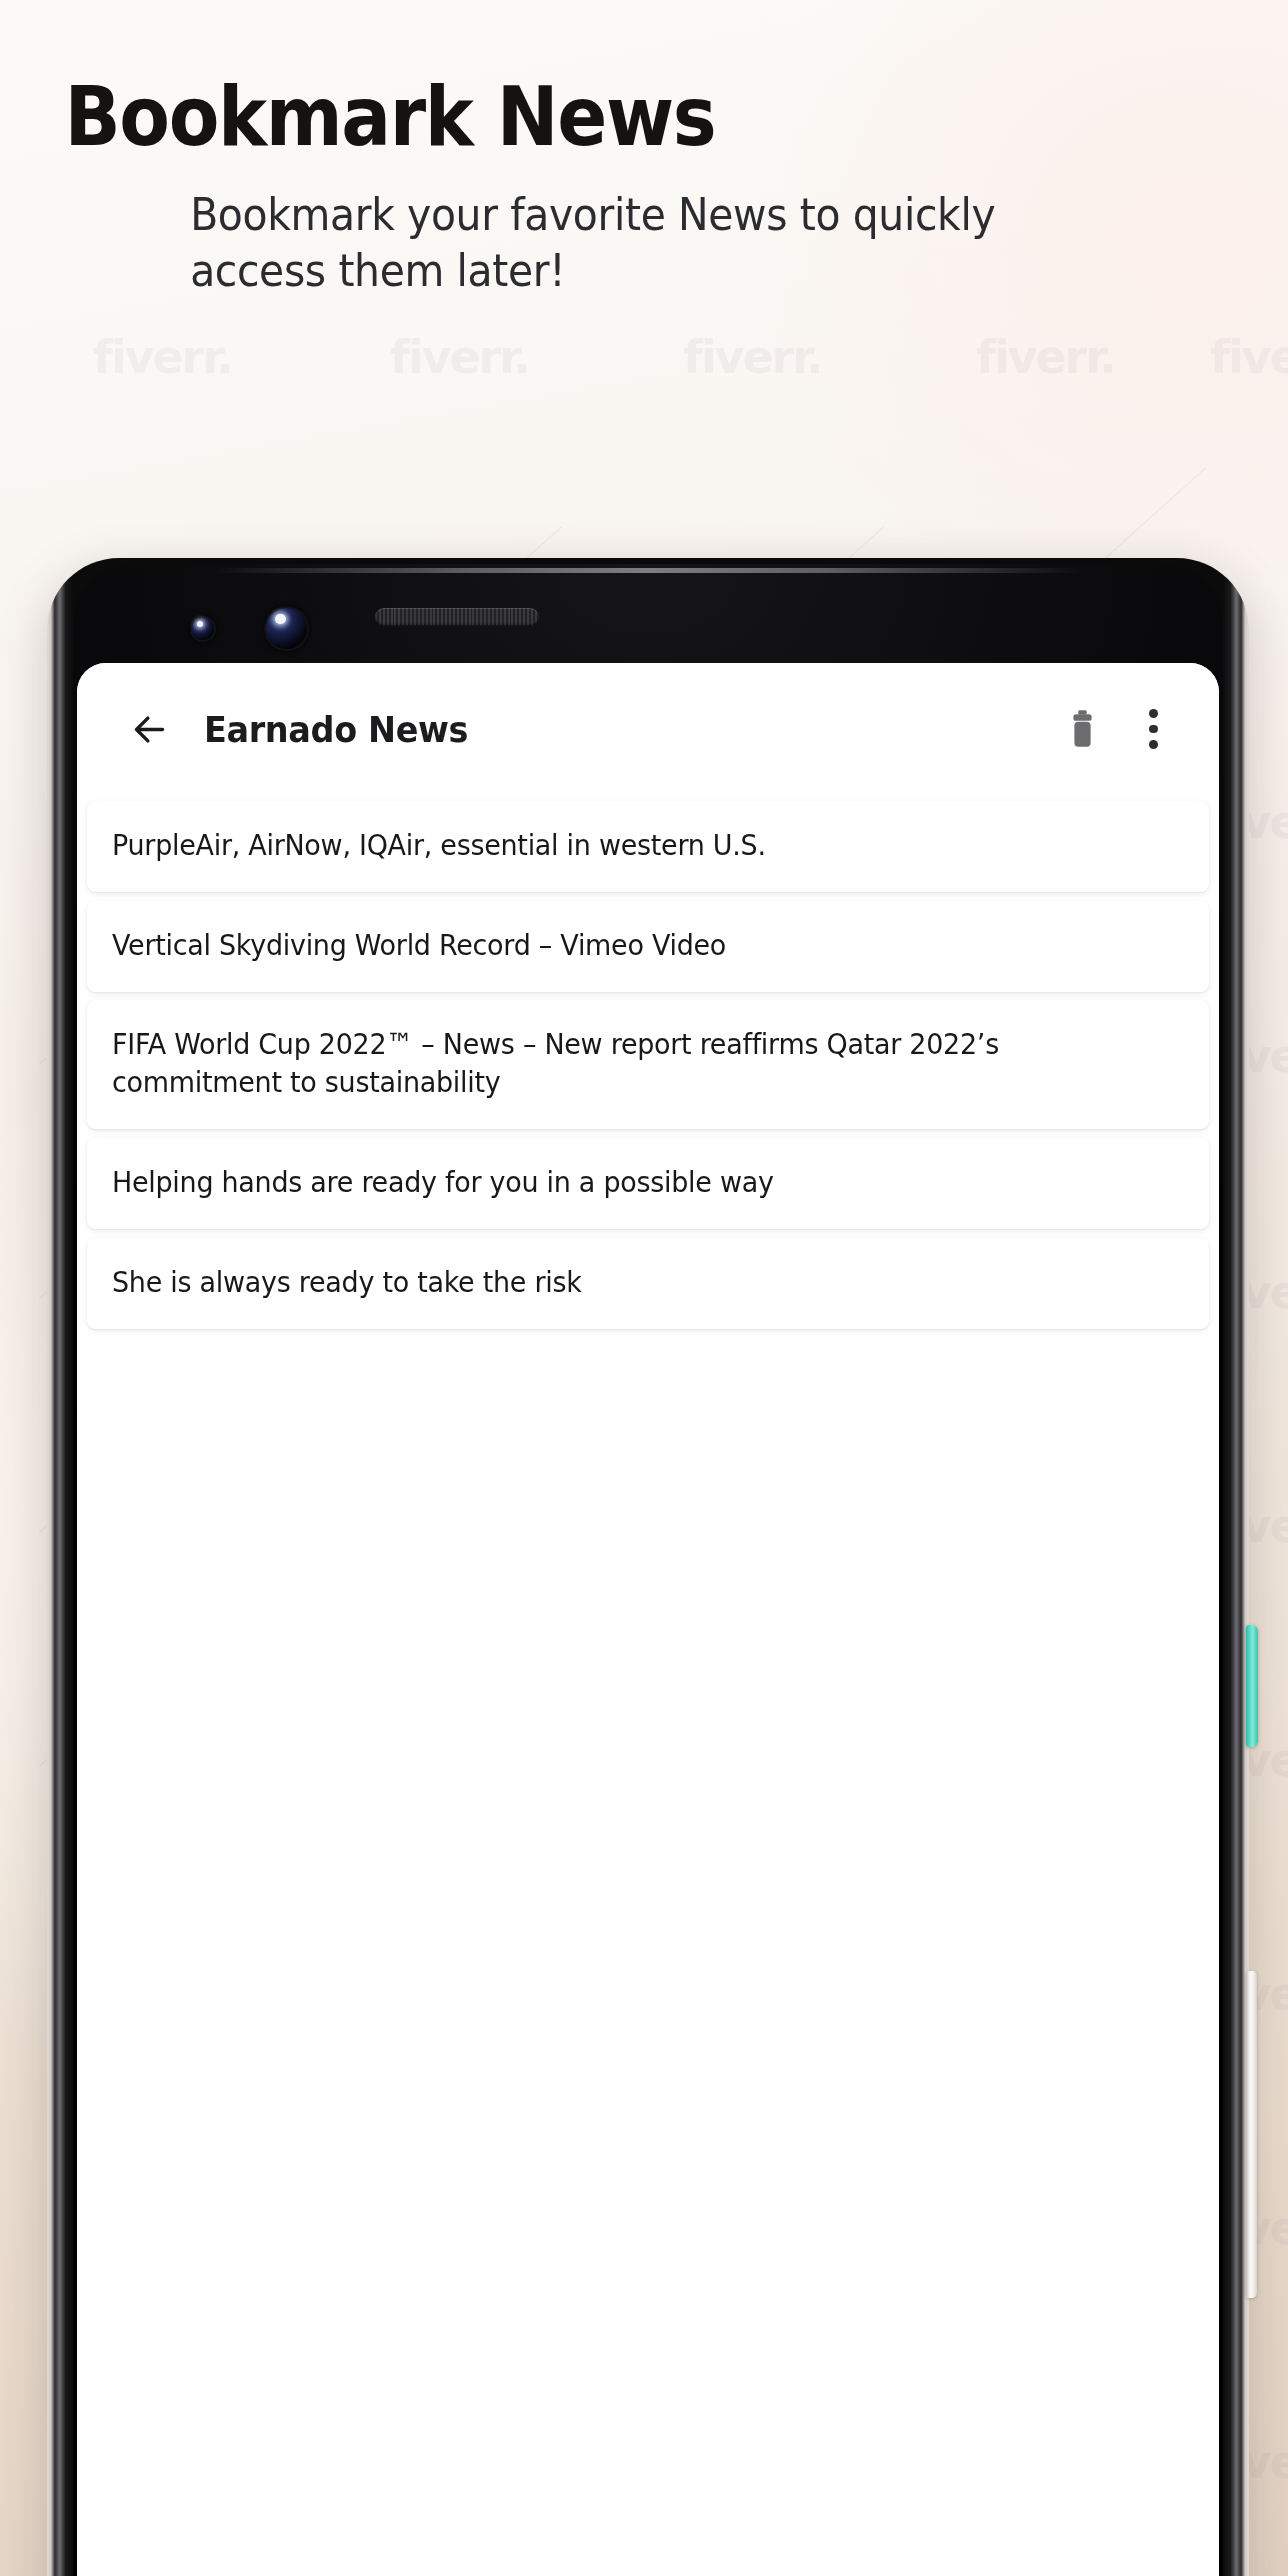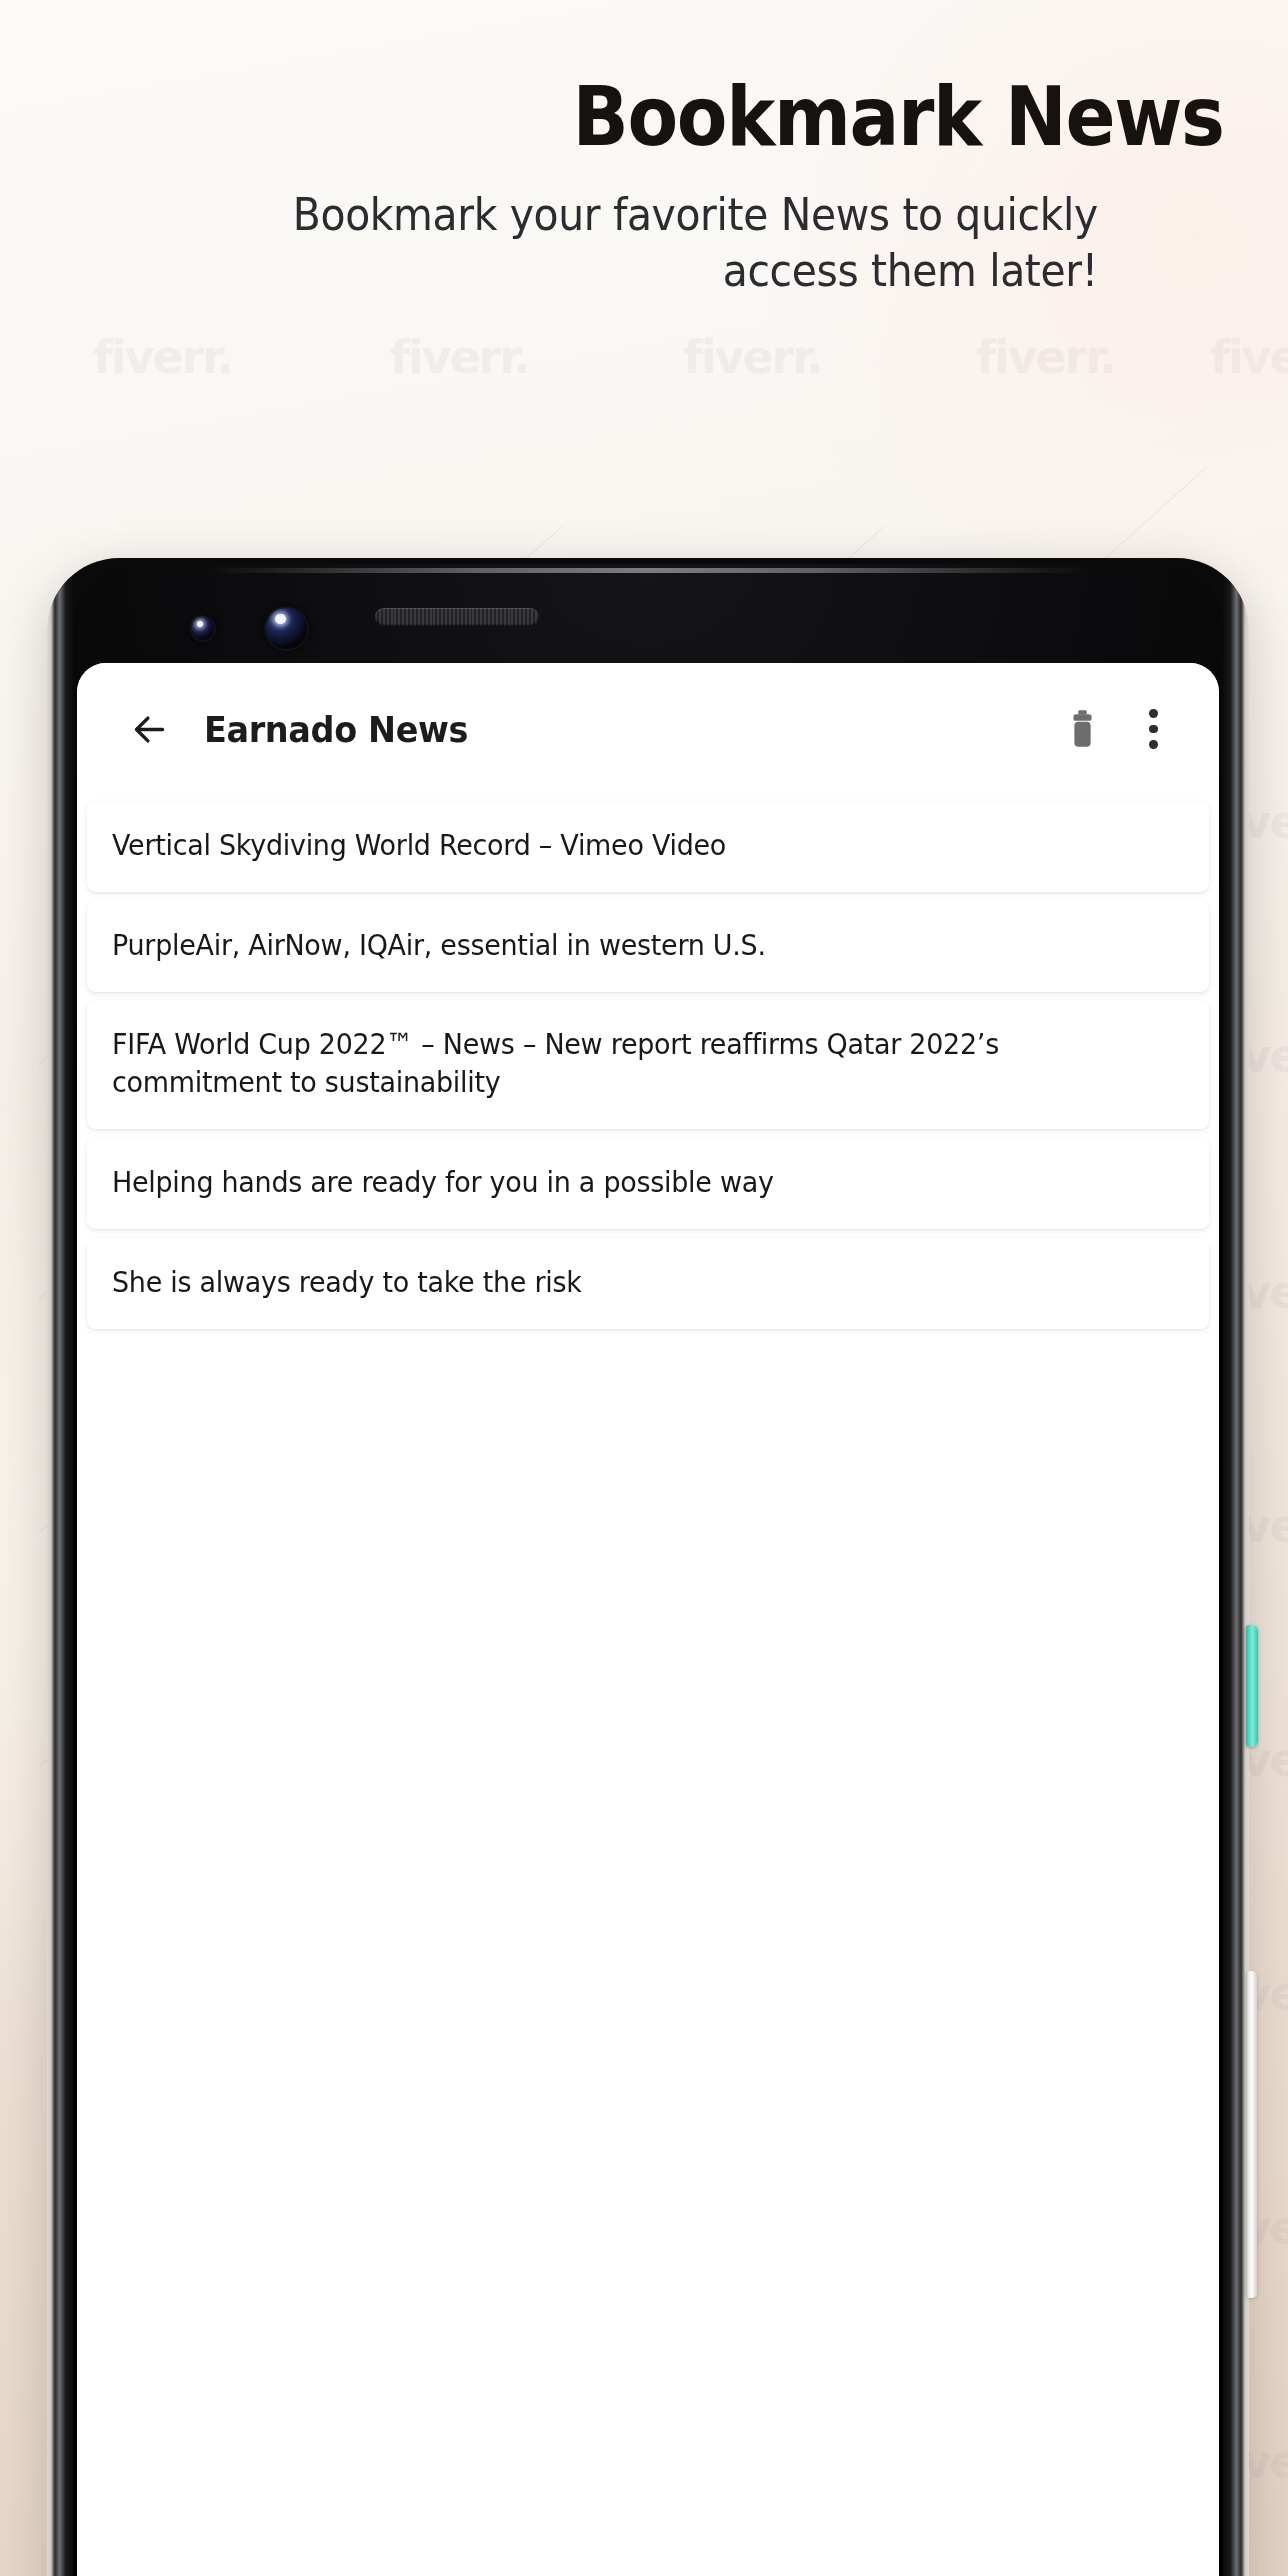--- a/index.html
+++ b/index.html
@@ -73,21 +73,21 @@
     background: rgba(120,110,120,0.10);
     transform-origin: 0 0;
   }
 
   
   #headline-block {
     position: absolute;
     left: 0;
     top: 76px;
     width: 1288px;
-    text-align: right;
+    text-align: left;
     z-index: 6;
   }
   #page-title {
     font-family: "DejaVu Sans", sans-serif;
     font-weight: 700;
     font-size: 82px;
     line-height: 1.0;
     letter-spacing: -1.5px;
     color: #15120f;
     transform: scaleX(0.90);
@@ -333,24 +333,24 @@
         </div>
         <div id="overflow-button">
           <span class="dot"></span>
           <span class="dot"></span>
           <span class="dot"></span>
         </div>
       </div>
 
       <div id="bookmark-list">
           <div class="list-item">
-            <div class="list-item-text">Vertical Skydiving World Record – Vimeo Video</div>
+            <div class="list-item-text">PurpleAir, AirNow, IQAir, essential in western U.S.</div>
           </div>
           <div class="list-item">
-            <div class="list-item-text">PurpleAir, AirNow, IQAir, essential in western U.S.</div>
+            <div class="list-item-text">Vertical Skydiving World Record – Vimeo Video</div>
           </div>
           <div class="list-item">
             <div class="list-item-text">FIFA World Cup 2022™ – News – New report reaffirms Qatar 2022’s commitment to sustainability</div>
           </div>
           <div class="list-item">
             <div class="list-item-text">Helping hands are ready for you in a possible way</div>
           </div>
           <div class="list-item">
             <div class="list-item-text">She is always ready to take the risk</div>
           </div>

